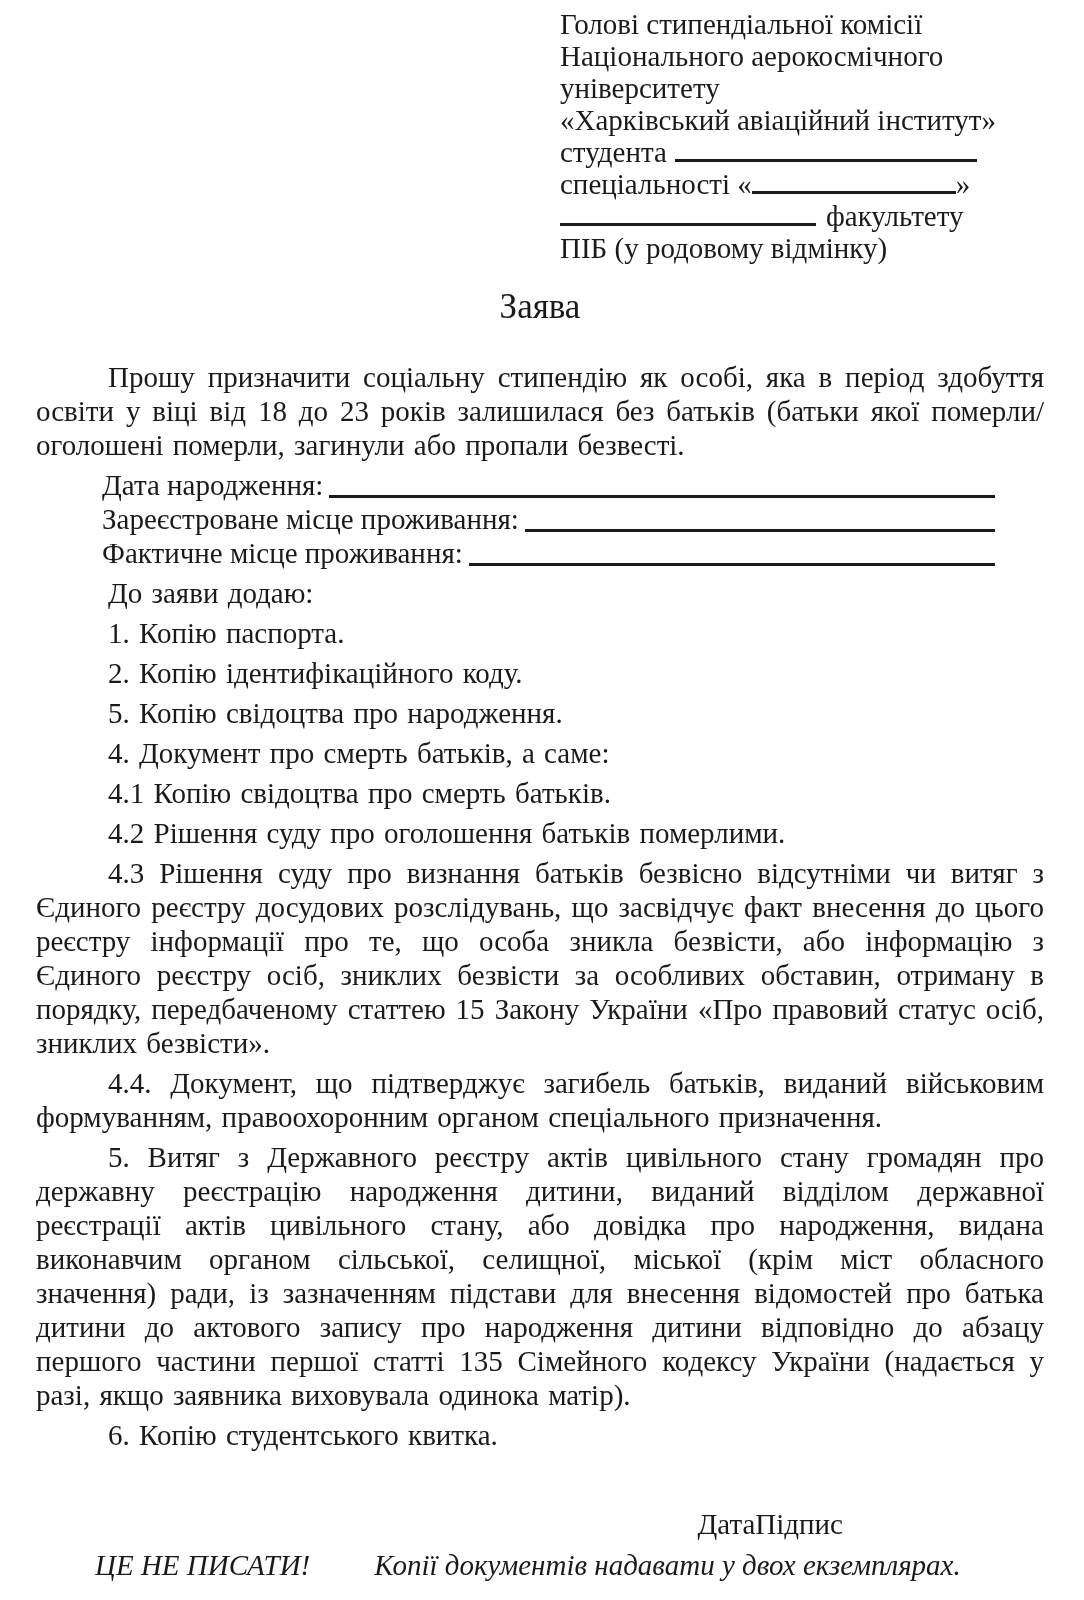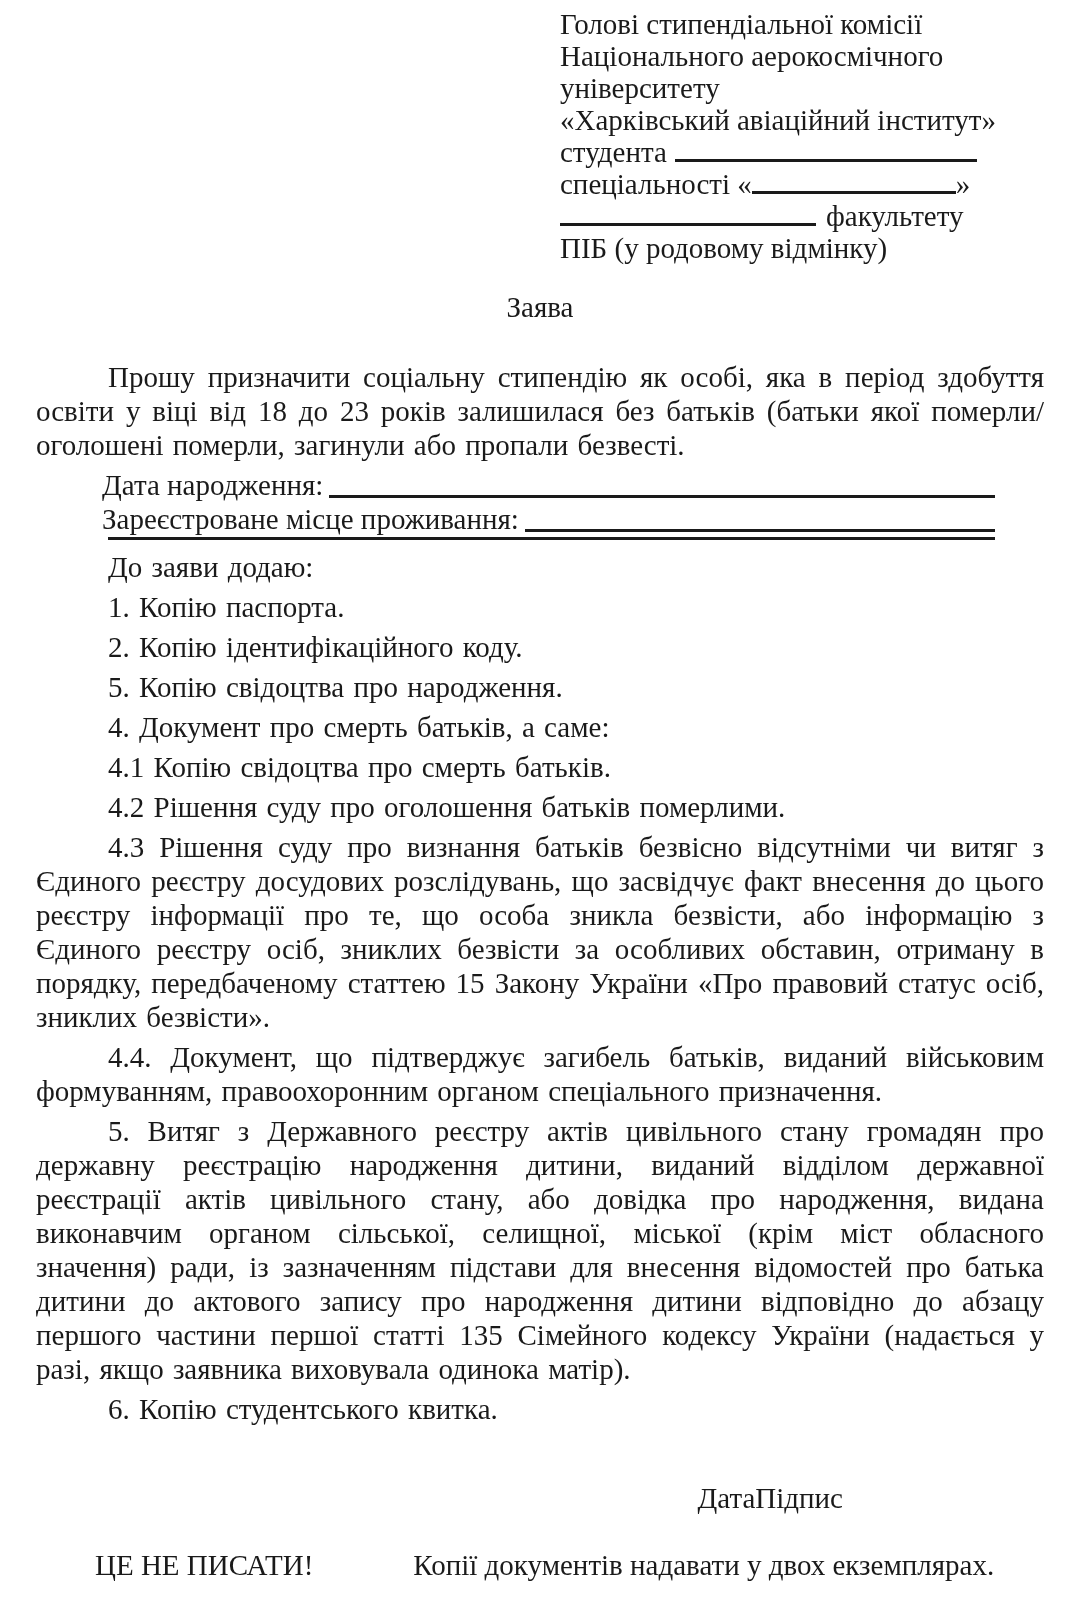--- a/index.html
+++ b/index.html
@@ -33,21 +33,21 @@
     border-bottom: 3px solid #1a1a1a;
     height: 20px;
     vertical-align: baseline;
   }
   .blank-student   { width: 302px; margin-left: 8px; }
   .blank-specialty { width: 204px; }
   .blank-faculty   { width: 256px; margin-right: 10px; }
   
   .title {
     margin: 26px 0 36px 0;
-    font-size: 29px;
+    font-size: 35px;
     font-weight: normal;
     text-align: center;
     line-height: 34px;
   }
   
   .para {
     margin: 6px;
     text-align: justify;
     word-spacing: 2px;
   }
@@ -74,21 +74,22 @@
     margin-top: 55px;
     padding-right: 207px;
   }
   
   .footer {
     position: absolute;
     left: 95px;
     right: 34px;
     bottom: 18px;
     display: flex;
-    gap: 100px;
+    gap: 64px;
+    font-style: italic;
     white-space: nowrap;
   }
 </style>
 </head>
 <body>
 
 <div class="page">
 
   <div class="addressee">
     <div class="addr-line">Голові стипендіальної комісії</div>
@@ -113,20 +114,21 @@
 
   <div class="field-line">
     <span class="label">Дата народження:</span>
     <span class="fill"></span>
   </div>
   <div class="field-line">
     <span class="label">Зареєстроване місце проживання:</span>
     <span class="fill"></span>
   </div>
   <div class="field-line">
+    <span class="label">Фактичне місце проживання:</span>
     <span class="fill"></span>
   </div>
 
   <p class="para indent">До заяви додаю:</p>
   <p class="para indent">1. Копію паспорта.</p>
   <p class="para indent">2. Копію ідентифікаційного коду.</p>
   <p class="para indent">5. Копію свідоцтва про народження.</p>
   <p class="para indent">4. Документ про смерть батьків, а саме:</p>
   <p class="para indent">4.1 Копію свідоцтва про смерть батьків.</p>
   <p class="para indent">4.2 Рішення суду про оголошення батьків померлими.</p>

